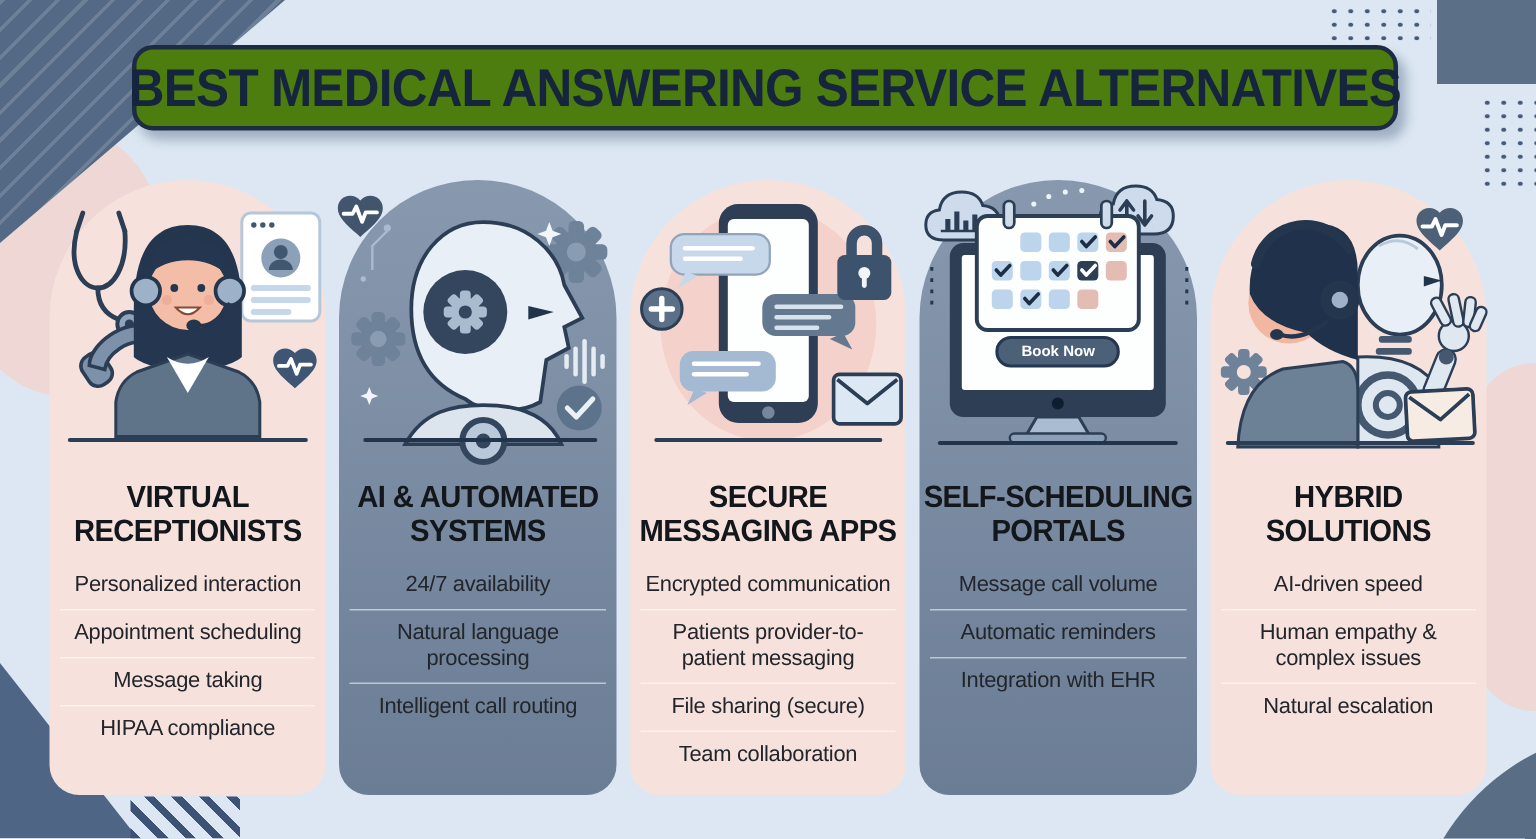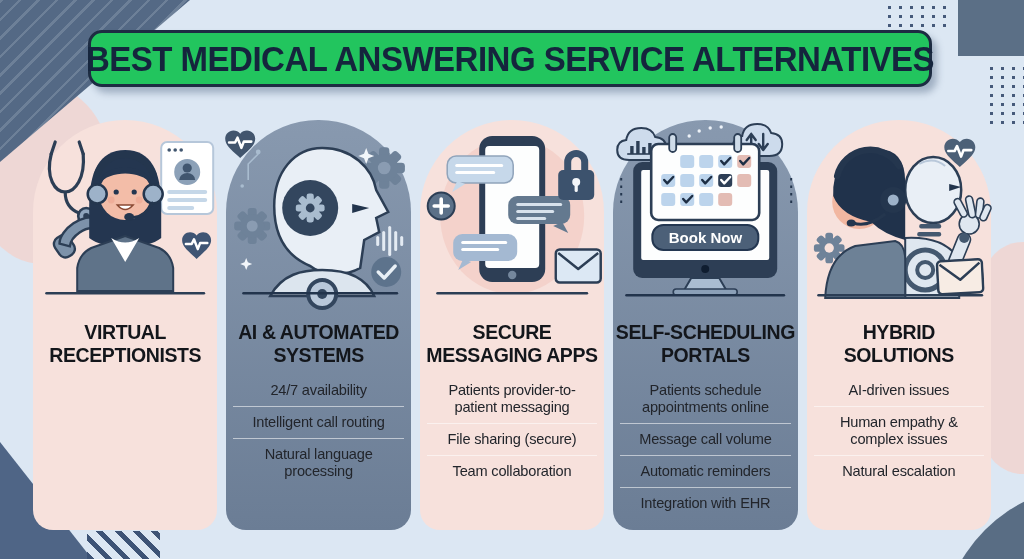--- a/index.html
+++ b/index.html
@@ -42,21 +42,21 @@
     position:absolute;left:87px;top:531px;width:73px;height:28px;
     background:repeating-linear-gradient(45deg,#3d5376 0 5px,transparent 5px 13px);
   }
   .br-circle{position:absolute;left:941px;top:486px;width:300px;height:300px;border-radius:50%;background:#596d84;}
   .blob{position:absolute;background:var(--pink-deep);opacity:.75;}
   .blob-left{left:-28px;top:84px;width:140px;height:180px;border-radius:50%;}
   .blob-right{left:983px;top:242px;width:80px;height:232px;border-radius:40px;}
   
   .title-banner{
     position:absolute;left:88px;top:30px;width:844px;height:57px;
-    background:#22c55e;border:3.5px solid #1d2c42;border-radius:14px;
+    background:#4d7c0f;border:3.5px solid #1d2c42;border-radius:14px;
     display:flex;align-items:center;justify-content:center;
     box-shadow:5px 6px 7px rgba(70,92,122,.40);
   }
   .title-banner h1{
     font-size:33px;font-weight:700;color:#15253d;letter-spacing:-.5px;
     white-space:nowrap;transform:scaleY(1.07);
   }
   
   .columns{position:absolute;left:33px;top:120px;width:958px;height:410px;display:flex;gap:9px;}
   .card{flex:1;border-radius:92px 92px 20px 20px;position:relative;}
@@ -70,21 +70,21 @@
   }
   .list{margin:10px 7px 0;}
   .item{
     text-align:center;font-size:14.6px;line-height:1.16;color:var(--item);
     padding:7px 2px;letter-spacing:-.2px;
   }
   .item + .item{border-top:1px solid rgba(255,255,255,.55);}
   .booknow{
     position:absolute;left:50%;top:104px;transform:translateX(-50%);
     background:#4c6078;border:2px solid #243751;border-radius:12px;
-    color:#fff;font-size:15px;font-weight:700;padding:3px 15px;white-space:nowrap;
+    color:#fff;font-size:10px;font-weight:700;padding:3px 15px;white-space:nowrap;
   }
 </style>
 </head>
 <body>
 
 <svg width="0" height="0" style="position:absolute" aria-hidden="true">
   <defs>
     <symbol id="sym-heart" viewBox="0 0 24 24">
       <path d="M12 21.3l-1.4-1.3C5.4 15.4 2 12.3 2 8.5 2 5.4 4.4 3 7.5 3c1.7 0 3.4.8 4.5 2.1C13.1 3.8 14.8 3 16.5 3 19.6 3 22 5.4 22 8.5c0 3.8-3.4 6.9-8.6 11.5L12 21.3z"></path>
       <polyline points="4.6,11 8.6,11 10.2,7.8 12.8,14.6 14.4,10.4 19.4,10.4" fill="none" stroke="#fff" stroke-width="1.7" stroke-linecap="round" stroke-linejoin="round"></polyline>
@@ -167,20 +167,26 @@
           <path d="M84 85 Q92 94 100 85 Z" fill="#fff" stroke="#8a4a33" stroke-width="1.4"></path>
           <path d="M92 116 L58 128 Q46 134 44 148 L44 171 L140 171 L140 148 Q138 134 126 128 Z" fill="#5f7389" stroke="#2c3e55" stroke-width="2"></path>
           <path d="M78 118 L92 142 L106 118 Q92 127 78 118 Z" fill="#fff"></path>
         </g>
 
         <use href="#sym-heart" x="0" y="0" width="24" height="24" transform="translate(146,108) scale(1.45)" fill="#3f5574"></use>
         <rect x="12" y="172" width="160" height="2.6" rx="1.3" fill="var(--navy)"></rect>
       </svg>
     </div>
     <h2><span>VIRTUAL</span><br><span>RECEPTIONISTS</span></h2>
+    <div class="list">
+      <div class="item">Personalized interaction</div>
+      <div class="item">Appointment scheduling</div>
+      <div class="item">Message taking</div>
+      <div class="item">HIPAA compliance</div>
+    </div>
   </div>
 
   <div class="card blue">
     <div class="illust">
       <svg viewBox="0 0 184 180">
         <use href="#sym-heart" width="24" height="24" transform="translate(-4,6) scale(1.5)" fill="#42556d"></use>
         <g stroke="#a9bccf" stroke-width="1.6" fill="none">
           <path d="M22 60 L22 44 L32 34"></path>
             <circle cx="32" cy="32" r="2.4" fill="#a9bccf" stroke="none"></circle>
           <circle cx="16" cy="66" r="1.8" fill="#a9bccf" stroke="none"></circle>
@@ -212,22 +218,22 @@
         <g fill="#f2f6fa">
           <path d="M140 28 l2.2 5.8 5.8 2.2 -5.8 2.2 -2.2 5.8 -2.2 -5.8 -5.8 -2.2 5.8 -2.2 z"></path>
           <path d="M20 138 l1.7 4.3 4.3 1.7 -4.3 1.7 -1.7 4.3 -1.7 -4.3 -4.3 -1.7 4.3 -1.7 z"></path>
         </g>
         <rect x="16" y="172" width="156" height="2.6" rx="1.3" fill="#22344c"></rect>
       </svg>
     </div>
     <h2><span>AI &amp; AUTOMATED</span><br><span>SYSTEMS</span></h2>
     <div class="list">
       <div class="item">24/7 availability</div>
+      <div class="item">Natural language processing</div>
       <div class="item">Intelligent call routing</div>
-      <div class="item">Natural language processing</div>
     </div>
   </div>
 
   <div class="card pink">
     <div class="illust">
       <svg viewBox="0 0 184 180">
         <ellipse cx="92" cy="96" rx="72" ry="78" fill="var(--pink-deep)"></ellipse>
         <g>
           <rect x="59" y="16" width="66" height="146" rx="13" fill="#2d3e55"></rect>
           <rect x="65" y="26" width="54" height="122" rx="4" fill="#fdfefe"></rect>
@@ -262,20 +268,21 @@
           <rect x="138" y="50" width="36" height="30" rx="5" fill="#3c526d"></rect>
           <circle cx="156" cy="62" r="4" fill="#f2f5f8"></circle>
           <rect x="154.4" y="64" width="3.2" height="8" rx="1.6" fill="#f2f5f8"></rect>
         </g>
         <use href="#sym-env" width="48" height="36" x="0" y="0" transform="translate(134,128)" fill="#dce8f4"></use>
         <rect x="16" y="172" width="152" height="2.6" rx="1.3" fill="var(--navy)"></rect>
       </svg>
     </div>
     <h2><span>SECURE</span><br><span>MESSAGING APPS</span></h2>
     <div class="list">
+      <div class="item">Encrypted communication</div>
       <div class="item">Patients provider-to-patient messaging</div>
       <div class="item">File sharing (secure)</div>
       <div class="item">Team collaboration</div>
     </div>
   </div>
 
   <div class="card blue">
     <div class="illust">
       <svg viewBox="0 0 184 180">
         <g>
@@ -333,21 +340,20 @@
             <path d="M108 60 l3 3.4 6 -6.4" stroke="#fff"></path>
             <path d="M70 79 l3 3.4 6 -6.4"></path>
           </g>
         </g>
         <rect x="12" y="174" width="160" height="2.6" rx="1.3" fill="#22344c"></rect>
       </svg>
       <div class="booknow">Book Now</div>
     </div>
     <h2><span>SELF-SCHEDULING</span><br><span>PORTALS</span></h2>
     <div class="list">
-      <div class="item">Patients schedule appointments online</div>
       <div class="item">Message call volume</div>
       <div class="item">Automatic reminders</div>
       <div class="item">Integration with EHR</div>
     </div>
   </div>
 
   <div class="card pink">
     <div class="illust">
       <svg viewBox="0 0 184 180">
         <use href="#sym-gear" width="40" height="40" x="-20" y="-20" transform="translate(22,128) scale(0.85)" fill="#6e8299" style="color:#f7e1dc"></use>
@@ -382,19 +388,19 @@
           <path d="M78 94 Q60 108 46 103" fill="none" stroke="#24364e" stroke-width="3"></path>
           <ellipse cx="44" cy="103" rx="4.5" ry="3.6" fill="#24364e"></ellipse>
           <path d="M18 178 Q20 136 48 126 L88 121 Q98 124 98 140 L98 178 Z" fill="#6d8196" stroke="#2c3e55" stroke-width="2"></path>
         </g>
         <use href="#sym-env" width="48" height="36" x="0" y="0" transform="translate(128,140) rotate(-3)" fill="#f7ece4"></use>
         <rect x="10" y="174" width="166" height="2.6" rx="1.3" fill="var(--navy)"></rect>
       </svg>
     </div>
     <h2><span>HYBRID</span><br><span>SOLUTIONS</span></h2>
     <div class="list">
-      <div class="item">AI-driven issues</div>
+      <div class="item">AI-driven speed</div>
       <div class="item">Human empathy &amp; complex issues</div>
       <div class="item">Natural escalation</div>
     </div>
   </div>
 
 </div>
 
 </body></html>

